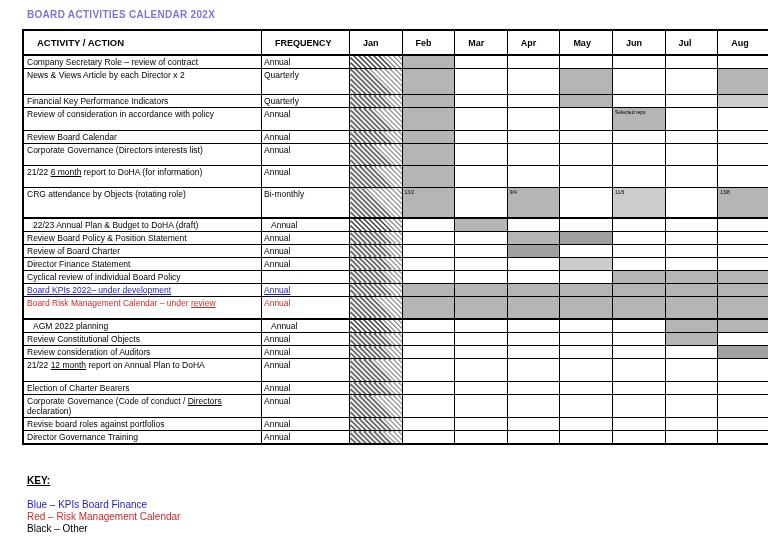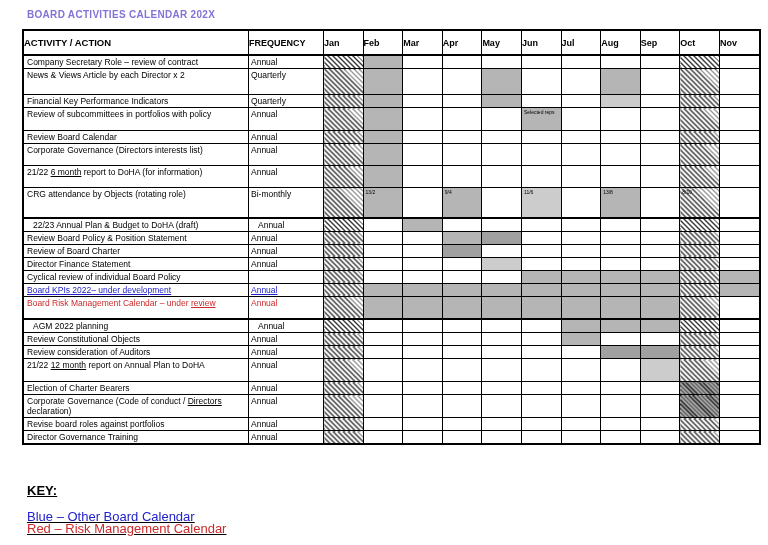--- a/index.html
+++ b/index.html
@@ -18,21 +18,21 @@
     border-collapse:collapse; table-layout:fixed;
     width:733px; border:2px solid #000;
   }
   .cal th, .cal td {
     border:1px solid #000; padding:1px 2px;
     vertical-align:top; overflow:hidden;
   }
   .cal thead th {
     font-size:9px; font-weight:bold; text-align:left;
     height:21px; vertical-align:middle; border-bottom:2px solid #000;
-    padding-left:0;
+    padding-left:13px;
   }
   .cal thead th.col-activity { font-size:9.5px; }
   .col-activity { width:222px; }
   .col-freq { width:72px; }
   .col-month { width:36.6px; }
 
   tbody td { font-size:8.5px; line-height:1.18; }
   tbody tr { height:13px; }
   tbody tr:nth-child(2)  { height:26px; }
   tbody tr:nth-child(4)  { height:23px; }
@@ -62,21 +62,21 @@
   .fill-hatchdark {
     background-color:#a8a8a8;
     background-image:repeating-linear-gradient(45deg,
       #222 0, #222 1px, rgba(0,0,0,0) 1px, rgba(0,0,0,0) 3px);
   }
   .celltext {
     display:block; font-size:5px; line-height:1.25;
     padding:1px 1px 0 2px; color:#000;
   }
 
-  .key { margin:38px 0 0 5px; font-size:13px;text-decoration:underline; }
+  .key { margin:30px 0 0 5px; font-size:10px; }
   .key-title { font-weight:bold; text-decoration:underline; margin-bottom:13px; }
   .key-line { line-height:12px; }
   .key-blue  { color:#2222cc; }
   .key-red   { color:#cc2a2a; }
   .key-black { color:#000; }
 </style>
 </head>
 <body>
 
 <div class="page">
@@ -141,21 +141,21 @@
           <td class="cell-month"></td>
           <td class="cell-month fill-gray"></td>
           <td class="cell-month"></td>
           <td class="cell-month"></td>
           <td class="cell-month fill-light"></td>
           <td class="cell-month"></td>
           <td class="cell-month fill-hatch"></td>
           <td class="cell-month"></td>
         </tr>
         <tr>
-          <td class="cell-activity"><span>Review of subcommittees in portfolios with policy</span></td>
+          <td class="cell-activity"><span>Review of consideration in accordance with policy</span></td>
           <td class="cell-freq">Annual</td>
           <td class="cell-month fill-hatch"></td>
           <td class="cell-month fill-gray"></td>
           <td class="cell-month"></td>
           <td class="cell-month"></td>
           <td class="cell-month"></td>
           <td class="cell-month fill-gray">
             <span class="celltext">Selected reps</span>
           </td>
           <td class="cell-month"></td>
@@ -457,18 +457,19 @@
           <td class="cell-month"></td>
           <td class="cell-month"></td>
           <td class="cell-month fill-hatch"></td>
           <td class="cell-month"></td>
         </tr>
       </tbody>
   </table>
 
   <div class="key">
     <div class="key-title">KEY:</div>
-    <div class="key-line key-blue">Blue – Other Board Calendar</div>
+    <div class="key-line key-blue">Blue – KPIs Board Finance</div>
     <div class="key-line key-red">Red – Risk Management Calendar</div>
+    <div class="key-line key-black">Black – Other</div>
 
   </div>
 
 </div>
 
 </body></html>

